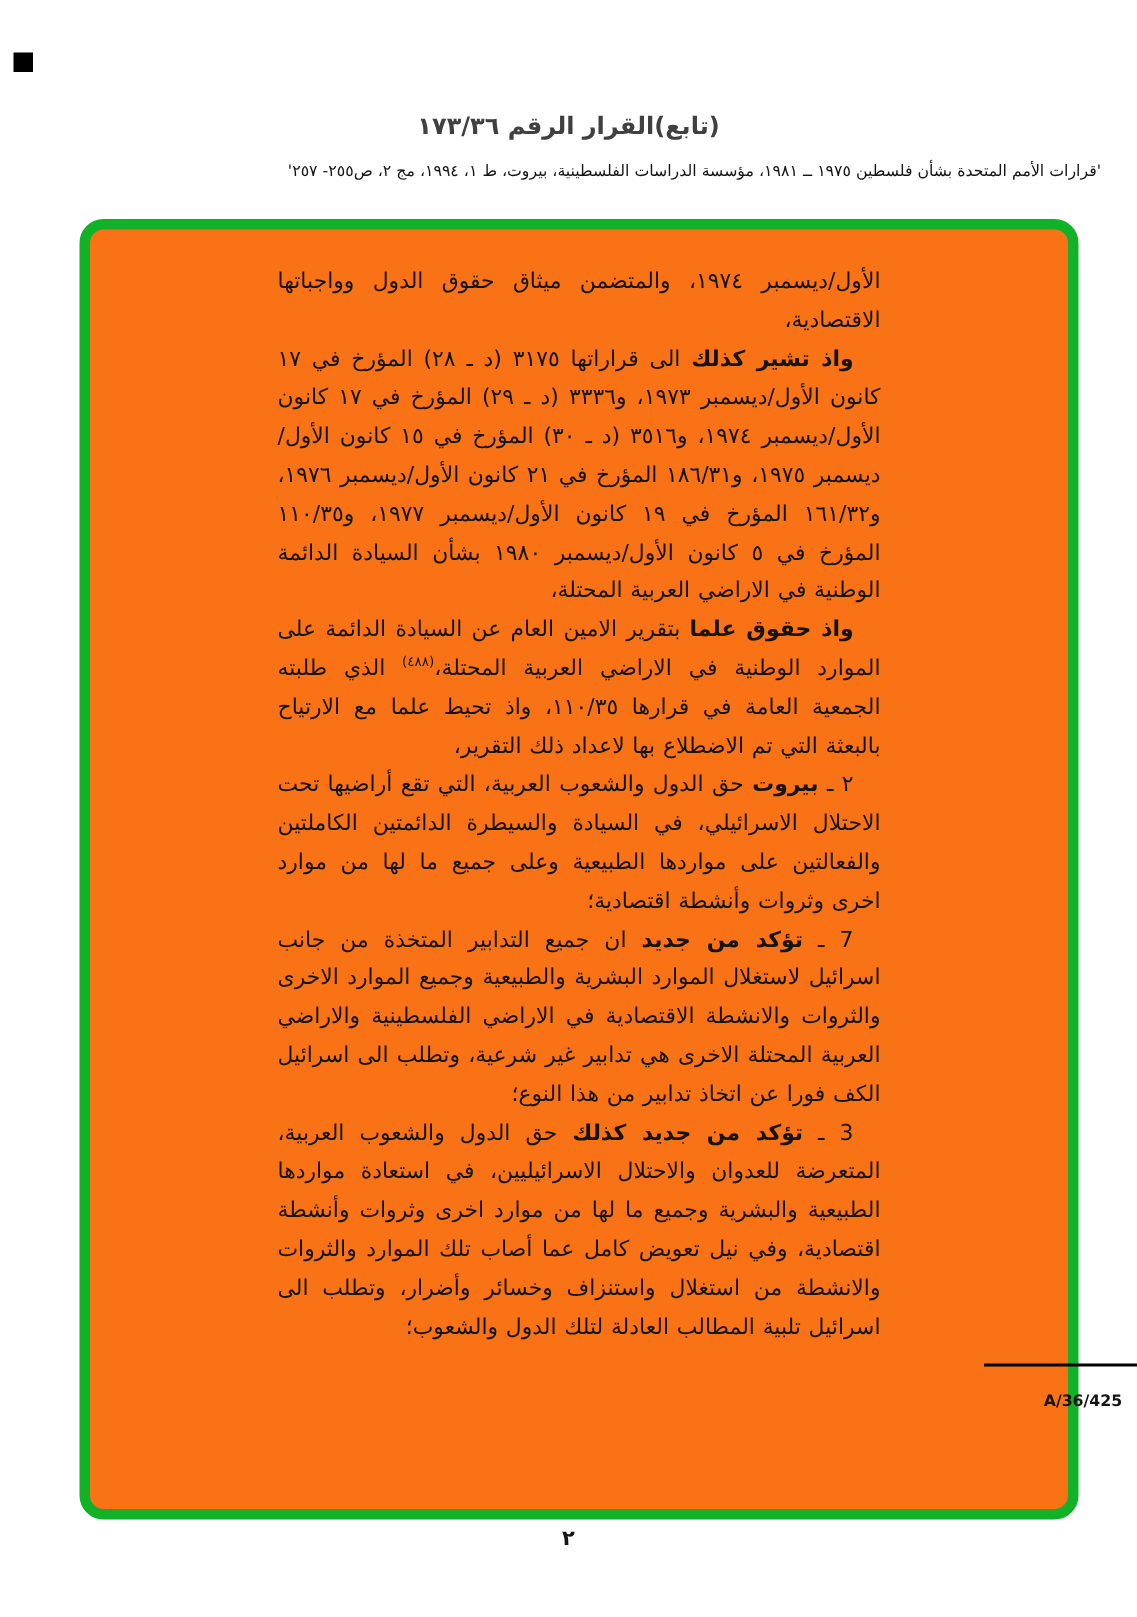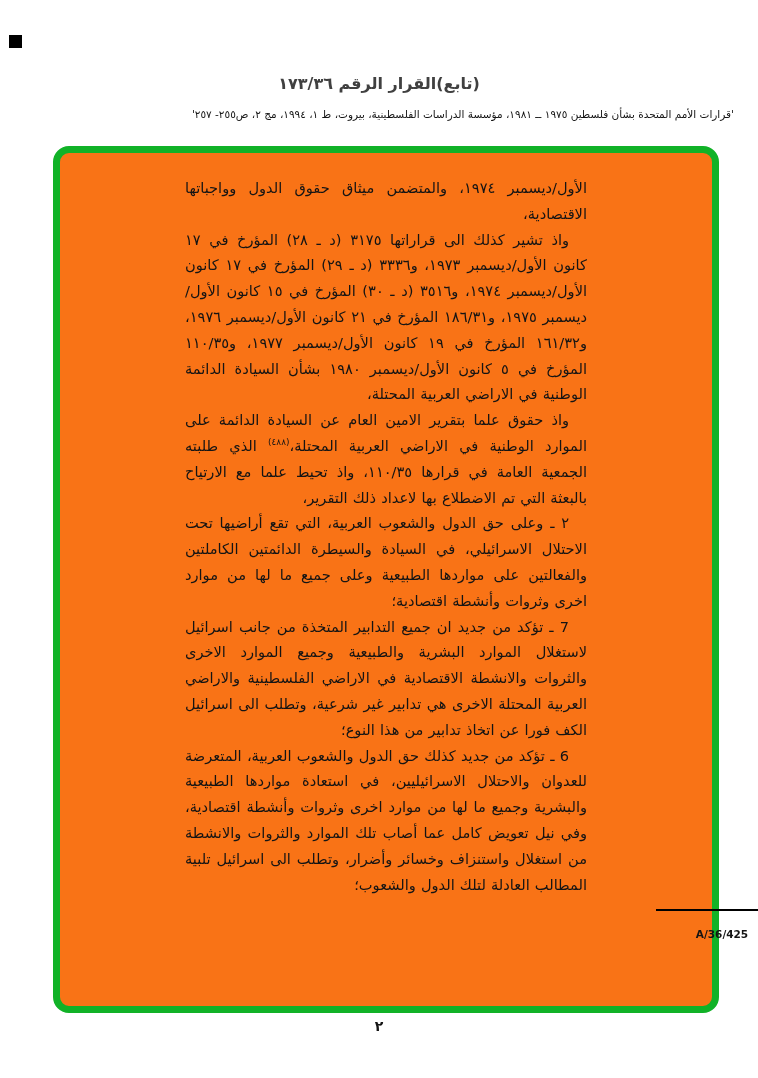--- a/index.html
+++ b/index.html
@@ -41,21 +41,21 @@
     margin:22px auto 0 auto;
   }
   .content p {
     margin:0;
     font-size:14.6px;
     line-height:25.8px;
     text-align:justify;
     word-spacing:0.5px;
   }
   .content p.indent { text-indent:18px; }
-  .content b { font-weight:normal; }
+  .content b { font-weight:bold; }
   .content sup {
     font-size:9px; line-height:0; vertical-align:super;
     font-weight:normal;
   }
   .footnote-block {
     direction:ltr;
     width:133px;
     margin:12px -77px 0 auto; 
     border-top:2.5px solid #000;
     padding-top:17px;
@@ -76,23 +76,23 @@
 
 <div class="header-title">(تابع)القرار الرقم ١٧٣/٣٦</div>
 
 <div class="source-line">'قرارات الأمم المتحدة بشأن فلسطين ١٩٧٥ ــ ١٩٨١، مؤسسة الدراسات الفلسطينية، بيروت، ط ١، ١٩٩٤، مج ٢، ص٢٥٥- ٢٥٧'</div>
 
 <div class="green-box" id="green-box" style="border-color: rgb(17, 178, 39);">
   <div class="content" id="paragraphs">
       <p class=""><span>الأول/ديسمبر ١٩٧٤، والمتضمن ميثاق حقوق الدول وواجباتها الاقتصادية،</span></p>
       <p class="indent"><b>واذ تشير كذلك</b><span> الى قراراتها ٣١٧٥ (د ـ ٢٨) المؤرخ في ١٧ كانون الأول/ديسمبر ١٩٧٣، و٣٣٣٦ (د ـ ٢٩) المؤرخ في ١٧ كانون الأول/ديسمبر ١٩٧٤، و٣٥١٦ (د ـ ٣٠) المؤرخ في ١٥ كانون الأول/ديسمبر ١٩٧٥، و١٨٦/٣١ المؤرخ في ٢١ كانون الأول/ديسمبر ١٩٧٦، و١٦١/٣٢ المؤرخ في ١٩ كانون الأول/ديسمبر ١٩٧٧، و١١٠/٣٥ المؤرخ في ٥ كانون الأول/ديسمبر ١٩٨٠ بشأن السيادة الدائمة الوطنية في الاراضي العربية المحتلة،</span></p>
       <p class="indent"><b>واذ حقوق علما</b><span> بتقرير الامين العام عن السيادة الدائمة على الموارد الوطنية في الاراضي العربية المحتلة،</span><sup>(٤٨٨)</sup><span>  الذي طلبته الجمعية العامة في قرارها ١١٠/٣٥، واذ تحيط علما مع الارتياح بالبعثة التي تم الاضطلاع بها لاعداد ذلك التقرير،</span></p>
-      <p class="indent"><span>٢ ـ </span><b>وعلى</b><span> حق الدول والشعوب العربية، التي تقع أراضيها تحت الاحتلال الاسرائيلي، في السيادة والسيطرة الدائمتين الكاملتين والفعالتين على مواردها الطبيعية وعلى جميع ما لها من موارد اخرى وثروات وأنشطة اقتصادية؛</span></p>
+      <p class="indent"><span>٢ ـ </span><b>بيروت</b><span> حق الدول والشعوب العربية، التي تقع أراضيها تحت الاحتلال الاسرائيلي، في السيادة والسيطرة الدائمتين الكاملتين والفعالتين على مواردها الطبيعية وعلى جميع ما لها من موارد اخرى وثروات وأنشطة اقتصادية؛</span></p>
       <p class="indent"><span>7 ـ </span><b>تؤكد من جديد</b><span> ان جميع التدابير المتخذة من جانب اسرائيل لاستغلال الموارد البشرية والطبيعية وجميع الموارد الاخرى والثروات والانشطة الاقتصادية في الاراضي الفلسطينية والاراضي العربية المحتلة الاخرى هي تدابير غير شرعية، وتطلب الى اسرائيل الكف فورا عن اتخاذ تدابير من هذا النوع؛</span></p>
-      <p class="indent"><span>6 ـ </span><b>تؤكد من جديد كذلك</b><span> حق الدول والشعوب العربية، المتعرضة للعدوان والاحتلال الاسرائيليين، في استعادة مواردها الطبيعية والبشرية وجميع ما لها من موارد اخرى وثروات وأنشطة اقتصادية، وفي نيل تعويض كامل عما أصاب تلك الموارد والثروات والانشطة من استغلال واستنزاف وخسائر وأضرار، وتطلب الى اسرائيل تلبية المطالب العادلة لتلك الدول والشعوب؛</span></p>
+      <p class="indent"><span>3 ـ </span><b>تؤكد من جديد كذلك</b><span> حق الدول والشعوب العربية، المتعرضة للعدوان والاحتلال الاسرائيليين، في استعادة مواردها الطبيعية والبشرية وجميع ما لها من موارد اخرى وثروات وأنشطة اقتصادية، وفي نيل تعويض كامل عما أصاب تلك الموارد والثروات والانشطة من استغلال واستنزاف وخسائر وأضرار، وتطلب الى اسرائيل تلبية المطالب العادلة لتلك الدول والشعوب؛</span></p>
     </div>
   <div class="footnote-block">
     <span>A/36/425</span>
     <span>(٤٨٨)</span>
   </div>
 </div>
 
 <div class="page-number">٢</div>
 
 </body></html>

